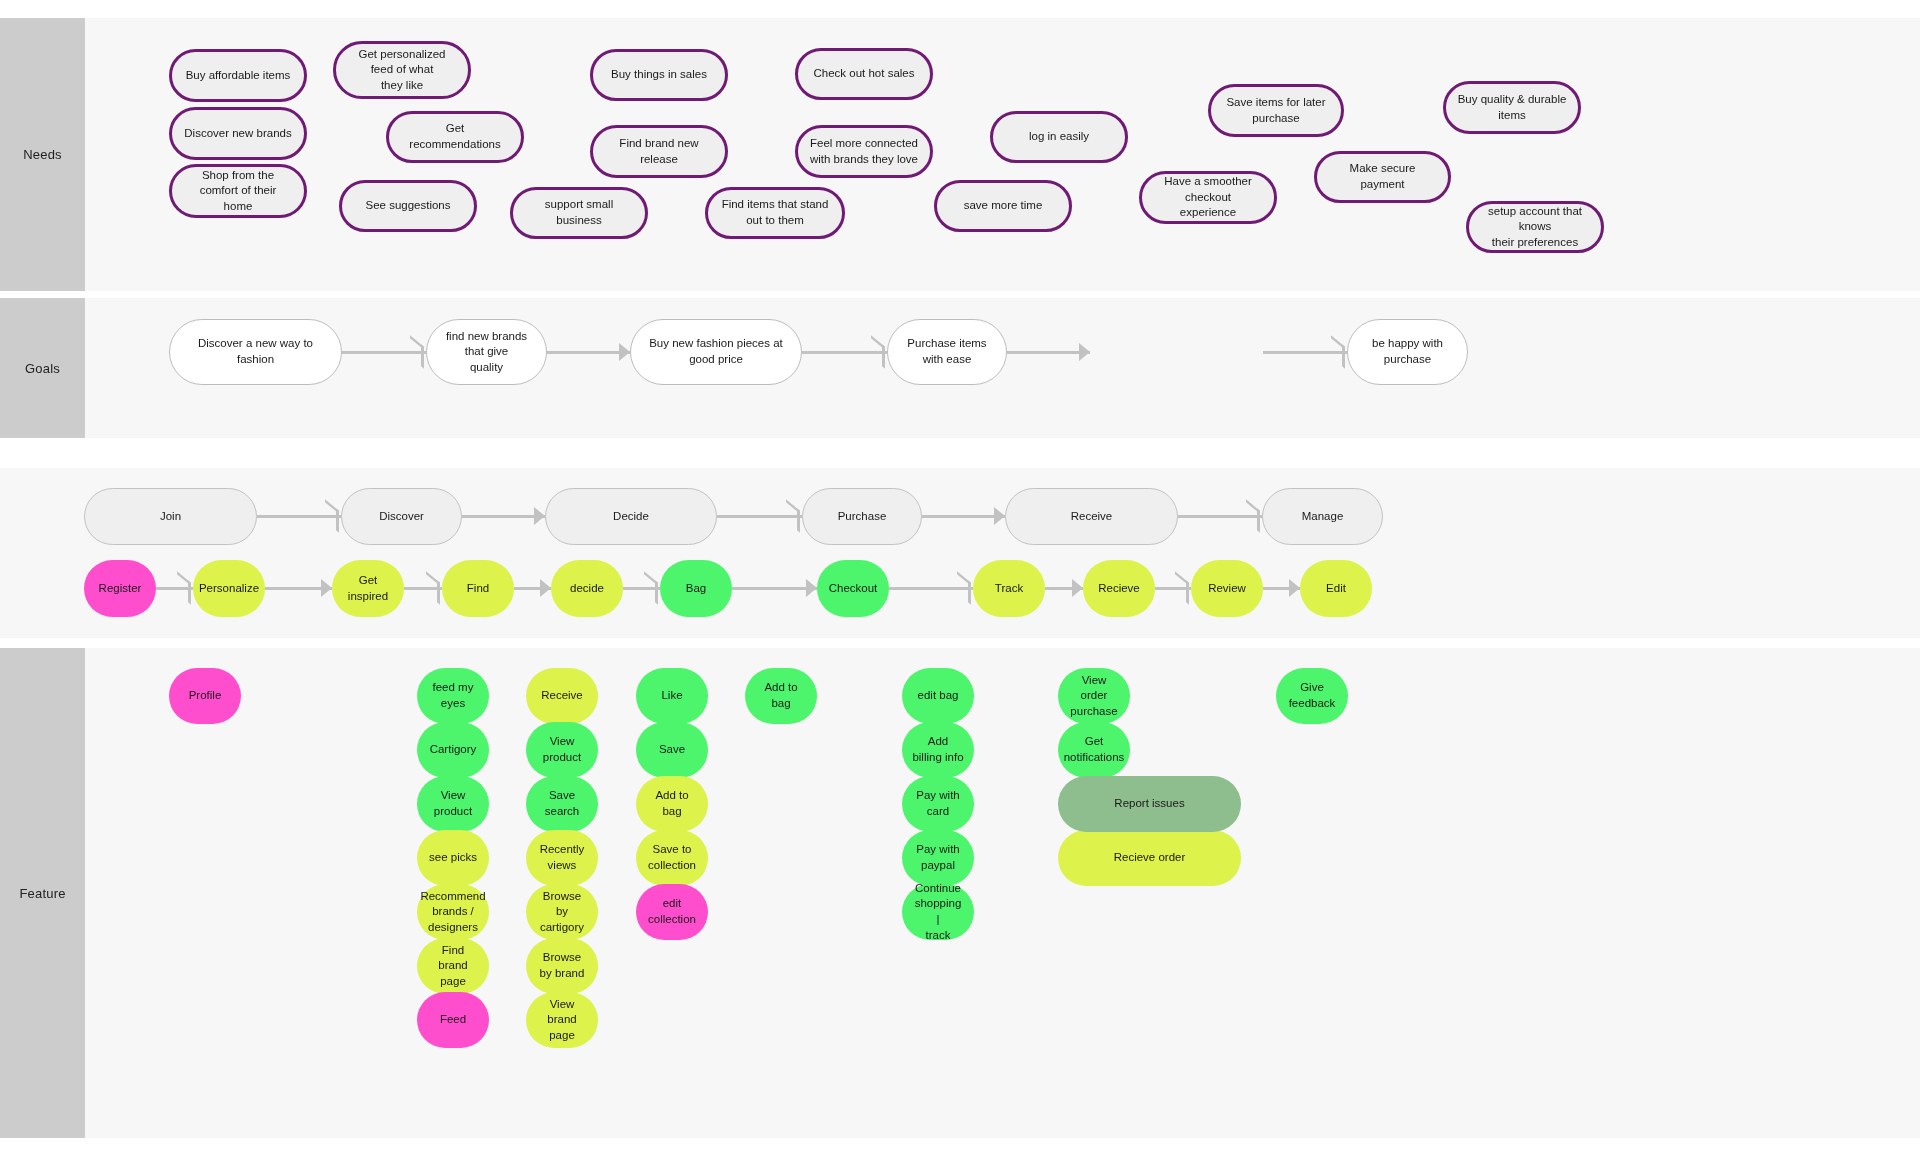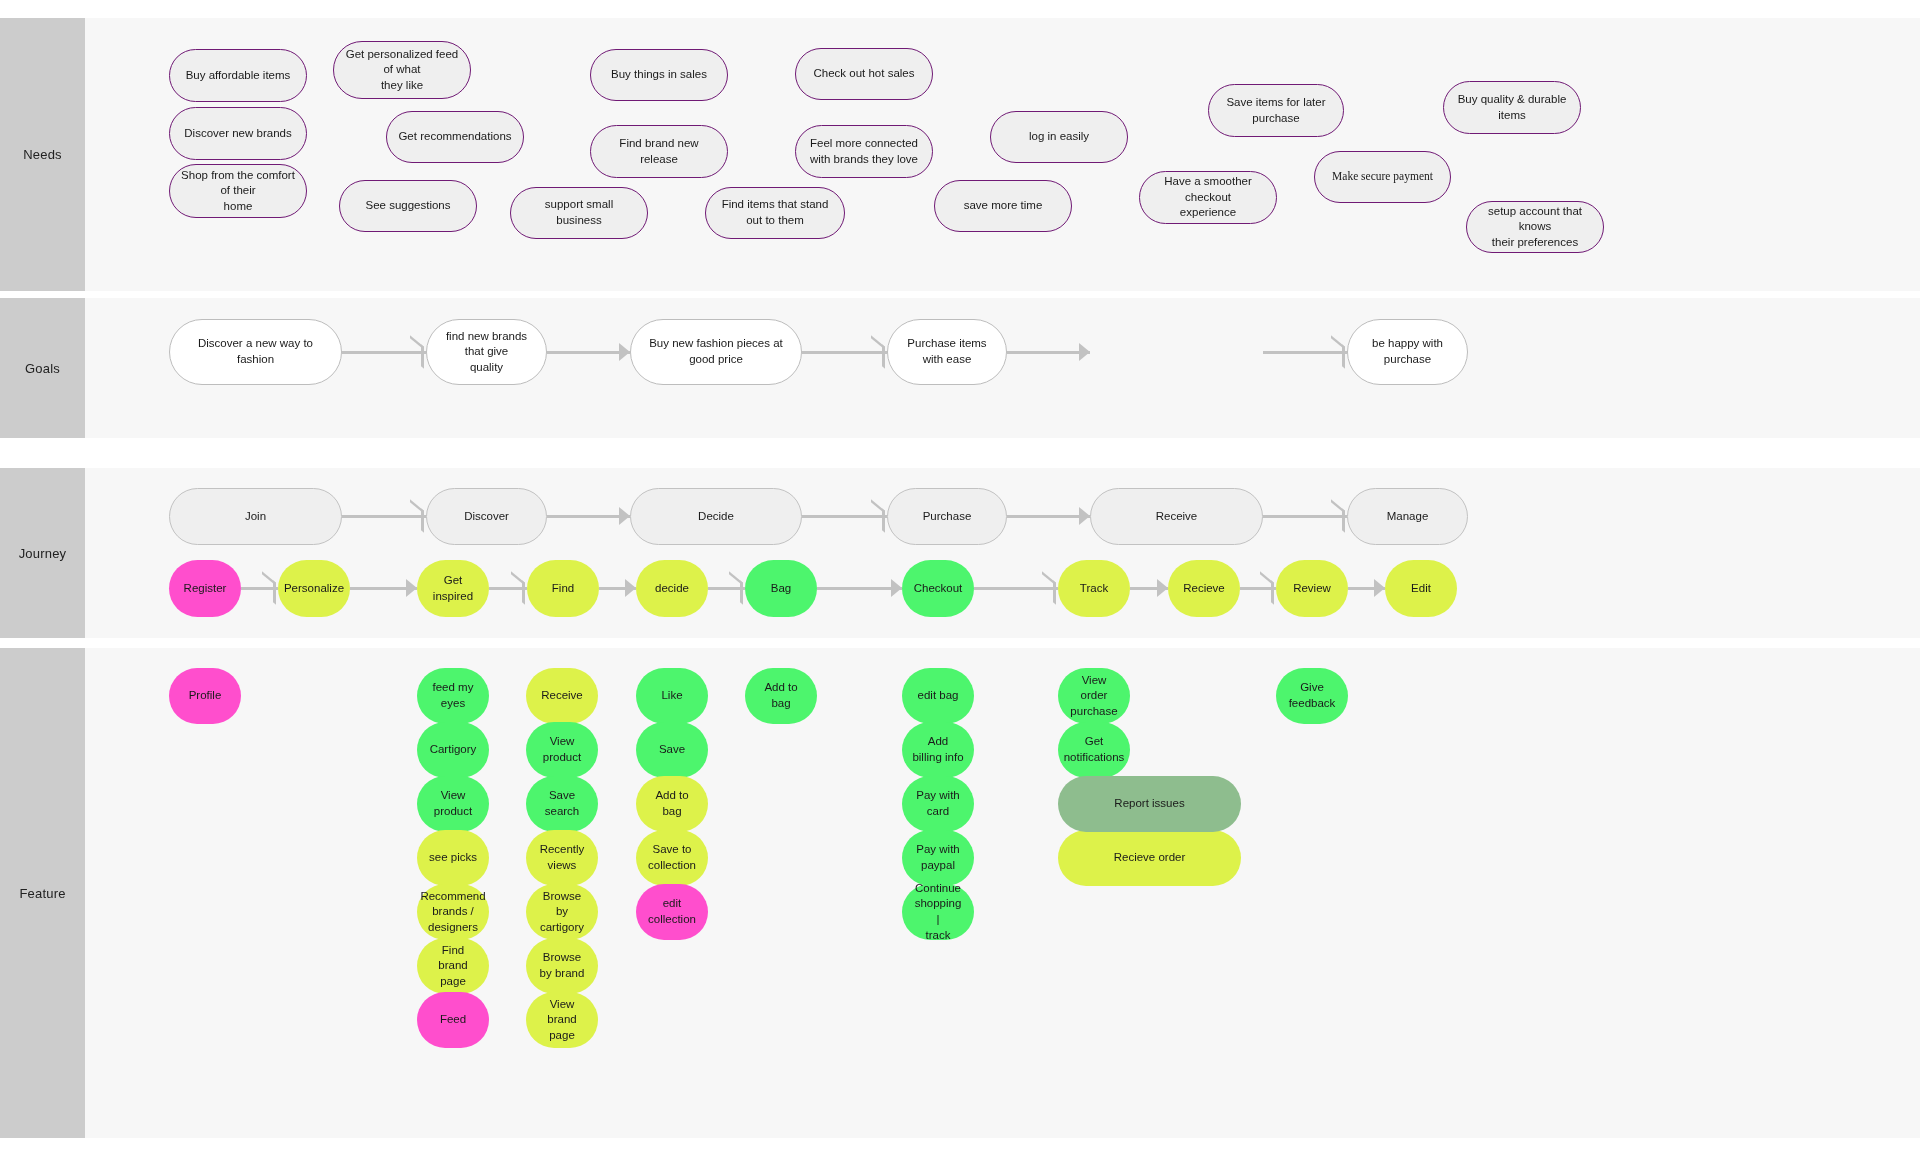--- a/index.html
+++ b/index.html
@@ -32,21 +32,21 @@
     display: flex; align-items: center; justify-content: center;
     text-align: center;
     font-size: 11.5px; line-height: 1.35; color: #1a1a1a;
     padding: 4px 10px;
     white-space: pre-line;
   }
 
   
   .need {
     background: #efefef;
-    border: 1px solid #701a75;
+    border: 3px solid #701a75;
     border-radius: 34px;
   }
   
   .goal {
     background: #ffffff;
     border: 1px solid #bdbdbd;
     border-radius: 42px;
   }
   
   .stage {
@@ -87,21 +87,21 @@
         <div class="node need" style="left: 505px; top: 31px; width: 138px; height: 52px;">Buy things in sales</div>
         <div class="node need" style="left: 710px; top: 30px; width: 138px; height: 52px;">Check out hot sales</div>
         <div class="node need" style="left: 1123px; top: 66px; width: 136px; height: 53px;">Save items for later purchase</div>
         <div class="node need" style="left: 1358px; top: 63px; width: 138px; height: 53px;">Buy quality &amp; durable items</div>
         <div class="node need" style="left: 84px; top: 89px; width: 138px; height: 53px;">Discover new brands</div>
         <div class="node need" style="left: 301px; top: 93px; width: 138px; height: 52px;">Get recommendations</div>
         <div class="node need" style="left: 505px; top: 107px; width: 138px; height: 53px;">Find brand new release</div>
         <div class="node need" style="left: 710px; top: 107px; width: 138px; height: 53px;">Feel more connected
 with brands they love</div>
         <div class="node need" style="left: 905px; top: 93px; width: 138px; height: 52px;">log in easily</div>
-        <div class="node need" style="left: 1229px; top: 133px; width: 137px; height: 52px; font-family: Liberation Serif, serif;">Make secure payment</div>
+        <div class="node need" style="left: 1229px; top: 133px; width: 137px; height: 52px;">Make secure payment</div>
         <div class="node need" style="left: 84px; top: 146px; width: 138px; height: 54px;">Shop from the comfort of their
 home</div>
         <div class="node need" style="left: 254px; top: 162px; width: 138px; height: 52px;">See suggestions</div>
         <div class="node need" style="left: 425px; top: 169px; width: 138px; height: 52px;">support small business</div>
         <div class="node need" style="left: 620px; top: 169px; width: 140px; height: 52px;">Find items that stand out to them</div>
         <div class="node need" style="left: 849px; top: 162px; width: 138px; height: 52px;">save more time</div>
         <div class="node need" style="left: 1054px; top: 153px; width: 138px; height: 53px;">Have a smoother checkout
 experience</div>
         <div class="node need" style="left: 1381px; top: 183px; width: 138px; height: 52px;">setup account that knows
 their preferences</div>
@@ -125,21 +125,20 @@
         <div class="conn" style="left: 717px; top: 52.5px; width: 85px;"></div>
         <div class="chev" style="left: 786px; top: 43px;"></div>
         <div class="conn" style="left: 922px; top: 52.5px; width: 83px;"></div>
         <div class="arrowhead" style="left: 994px; top: 45px;"></div>
         <div class="conn" style="left: 1178px; top: 52.5px; width: 84px;"></div>
         <div class="chev" style="left: 1246px; top: 43px;"></div>
       </div>
   </div>
 
   <div class="lane" id="lane-journey">
-    <div class="lane-label">Journey</div>
     <div class="lane-body" id="journey-body">
         <div class="node stage" style="left: 84px; top: 20px; width: 173px; height: 57px;">Join</div>
         <div class="node stage" style="left: 341px; top: 20px; width: 121px; height: 57px;">Discover</div>
         <div class="node stage" style="left: 545px; top: 20px; width: 172px; height: 57px;">Decide</div>
         <div class="node stage" style="left: 802px; top: 20px; width: 120px; height: 57px;">Purchase</div>
         <div class="node stage" style="left: 1005px; top: 20px; width: 173px; height: 57px;">Receive</div>
         <div class="node stage" style="left: 1262px; top: 20px; width: 121px; height: 57px;">Manage</div>
         <div class="node pill" style="left: 84px; top: 92px; width: 72px; height: 57px; background: rgb(255, 78, 205);">Register</div>
         <div class="node pill" style="left: 193px; top: 92px; width: 72px; height: 57px; background: rgb(221, 242, 74);">Personalize</div>
         <div class="node pill" style="left: 332px; top: 92px; width: 72px; height: 57px; background: rgb(221, 242, 74);">Get inspired</div>

